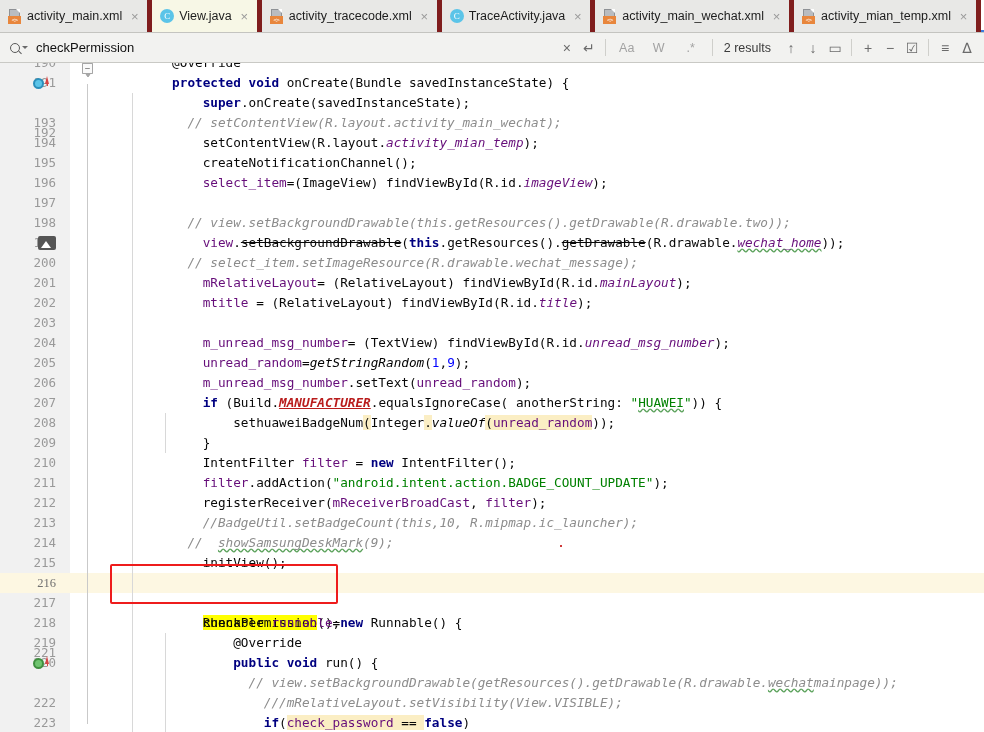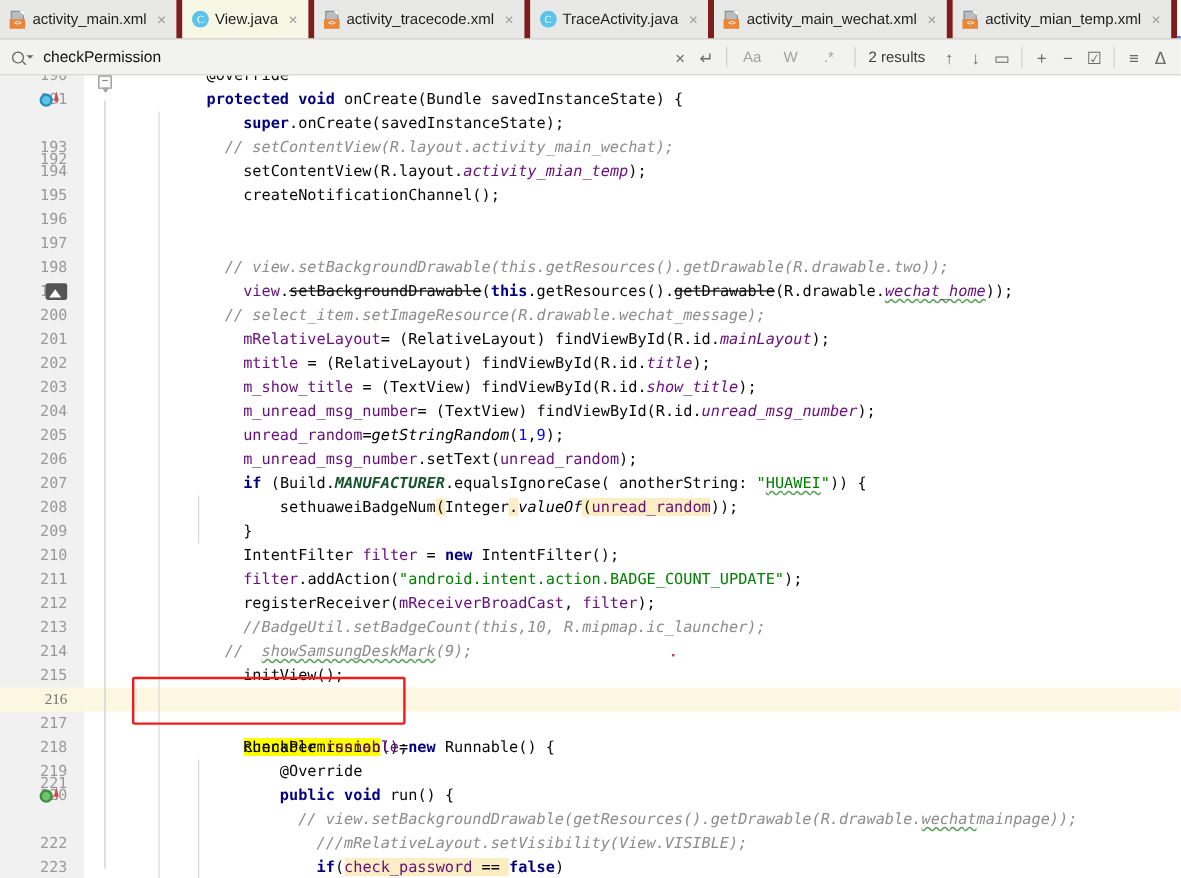--- a/index.html
+++ b/index.html
@@ -155,21 +155,21 @@
     border-left:5px solid transparent;border-right:5px solid transparent;
     border-bottom:7px solid #fff;
   }
   
   .kw   {color:#000080;font-weight:bold;}
   .cmt  {color:#8c8c8c;font-style:italic;}
   .str  {color:#008000;}
   .num  {color:#0000ff;}
   .fld  {color:#660e7a;font-style:italic;}
   .fldn {color:#660e7a;}
-  .stat {color:#14532d;font-style:italic;font-weight:bold;}
+  .stat {color:#b91c1c;font-style:italic;font-weight:bold;text-decoration:underline;}
   .mth  {color:#000000;font-style:italic;}
   .dep  {text-decoration:line-through;}
   .typo {text-decoration:underline wavy #5aa15a;text-decoration-skip-ink:none;}
   .hlid {background:#fbeec4;}
   .hlfind{background:#ffff00;}
   
   #annot-box{
     position:absolute;border:2px solid #ee1c1c;border-radius:2px;
     pointer-events:none;
   }
@@ -308,26 +308,26 @@
       <div class="fold down" style="left: 12px;">−</div>
     </div>
   <div id="code">
       <div class="hl-line" style="top: 510px;"></div>
       <div class="crow" style="top: -10px;">&nbsp;&nbsp;&nbsp;&nbsp;&nbsp;&nbsp;&nbsp;&nbsp;@<span class="">Override</span></div>
       <div class="crow" style="top: 10px;">&nbsp;&nbsp;&nbsp;&nbsp;&nbsp;&nbsp;&nbsp;&nbsp;<span class="kw">protected</span> <span class="kw">void</span> <span class="">onCreate</span>(<span class="">Bundle</span> <span class="">savedInstanceState</span>) {</div>
       <div class="crow" style="top: 30px;">&nbsp;&nbsp;&nbsp;&nbsp;&nbsp;&nbsp;&nbsp;&nbsp;&nbsp;&nbsp;&nbsp;&nbsp;<span class="kw">super</span>.<span class="">onCreate</span>(<span class="">savedInstanceState</span>);</div>
       <div class="crow" style="top: 50px;">&nbsp;&nbsp;&nbsp;&nbsp;&nbsp;&nbsp;&nbsp;&nbsp;&nbsp;&nbsp;<span class="cmt">// setContentView(R.layout.activity_main_wechat);</span></div>
       <div class="crow" style="top: 70px;">&nbsp;&nbsp;&nbsp;&nbsp;&nbsp;&nbsp;&nbsp;&nbsp;&nbsp;&nbsp;&nbsp;&nbsp;<span class="">setContentView</span>(<span class="">R</span>.<span class="">layout</span>.<span class="fld">activity_mian_temp</span>);</div>
       <div class="crow" style="top: 90px;">&nbsp;&nbsp;&nbsp;&nbsp;&nbsp;&nbsp;&nbsp;&nbsp;&nbsp;&nbsp;&nbsp;&nbsp;<span class="">createNotificationChannel</span>();</div>
+      <div class="crow" style="top: 110px;">&nbsp;&nbsp;&nbsp;&nbsp;&nbsp;&nbsp;&nbsp;&nbsp;&nbsp;&nbsp;&nbsp;&nbsp;<span class="fldn">select_item</span>=(<span class="">ImageView</span>) <span class="">findViewById</span>(<span class="">R</span>.<span class="">id</span>.<span class="fld">imageView</span>);</div>
       <div class="crow" style="top: 150px;">&nbsp;&nbsp;&nbsp;&nbsp;&nbsp;&nbsp;&nbsp;&nbsp;&nbsp;&nbsp;<span class="cmt">// view.setBackgroundDrawable(this.getResources().getDrawable(R.drawable.two));</span></div>
       <div class="crow" style="top: 170px;">&nbsp;&nbsp;&nbsp;&nbsp;&nbsp;&nbsp;&nbsp;&nbsp;&nbsp;&nbsp;&nbsp;&nbsp;<span class="fldn">view</span>.<span class=" dep">setBackgroundDrawable</span>(<span class="kw">this</span>.<span class="">getResources</span>().<span class=" dep">getDrawable</span>(<span class="">R</span>.<span class="">drawable</span>.<span class="fld"><span class="typo">wechat_home</span></span>));</div>
       <div class="crow" style="top: 190px;">&nbsp;&nbsp;&nbsp;&nbsp;&nbsp;&nbsp;&nbsp;&nbsp;&nbsp;&nbsp;<span class="cmt">// select_item.setImageResource(R.drawable.wechat_message);</span></div>
       <div class="crow" style="top: 210px;">&nbsp;&nbsp;&nbsp;&nbsp;&nbsp;&nbsp;&nbsp;&nbsp;&nbsp;&nbsp;&nbsp;&nbsp;<span class="fldn">mRelativeLayout</span>= (<span class="">RelativeLayout</span>) <span class="">findViewById</span>(<span class="">R</span>.<span class="">id</span>.<span class="fld">mainLayout</span>);</div>
       <div class="crow" style="top: 230px;">&nbsp;&nbsp;&nbsp;&nbsp;&nbsp;&nbsp;&nbsp;&nbsp;&nbsp;&nbsp;&nbsp;&nbsp;<span class="fldn">mtitle</span> = (<span class="">RelativeLayout</span>) <span class="">findViewById</span>(<span class="">R</span>.<span class="">id</span>.<span class="fld">title</span>);</div>
-      <div class="crow" style="top: 250px;">&nbsp;&nbsp;&nbsp;&nbsp;&nbsp;&nbsp;&nbsp;&nbsp;&nbsp;&nbsp;&nbsp;&nbsp;<span class="fldn">m_show_title</span> = (<span class="">TextView</span>) <span class="">findViewById</span>(<span class="">R</span>.<span class="">id</span>.<span class="fld">show_title</span>);</div>
       <div class="crow" style="top: 270px;">&nbsp;&nbsp;&nbsp;&nbsp;&nbsp;&nbsp;&nbsp;&nbsp;&nbsp;&nbsp;&nbsp;&nbsp;<span class="fldn">m_unread_msg_number</span>= (<span class="">TextView</span>) <span class="">findViewById</span>(<span class="">R</span>.<span class="">id</span>.<span class="fld">unread_msg_number</span>);</div>
       <div class="crow" style="top: 290px;">&nbsp;&nbsp;&nbsp;&nbsp;&nbsp;&nbsp;&nbsp;&nbsp;&nbsp;&nbsp;&nbsp;&nbsp;<span class="fldn">unread_random</span>=<span class="mth">getStringRandom</span>(<span class="num">1</span>,<span class="num">9</span>);</div>
       <div class="crow" style="top: 310px;">&nbsp;&nbsp;&nbsp;&nbsp;&nbsp;&nbsp;&nbsp;&nbsp;&nbsp;&nbsp;&nbsp;&nbsp;<span class="fldn">m_unread_msg_number</span>.<span class="">setText</span>(<span class="fldn">unread_random</span>);</div>
       <div class="crow" style="top: 330px;">&nbsp;&nbsp;&nbsp;&nbsp;&nbsp;&nbsp;&nbsp;&nbsp;&nbsp;&nbsp;&nbsp;&nbsp;<span class="kw">if</span> (<span class="">Build</span>.<span class="stat">MANUFACTURER</span>.<span class="">equalsIgnoreCase</span>( <span class="">anotherString</span>: <span class="str">"<span class="typo">HUAWEI</span>"</span>)) {</div>
       <div class="crow" style="top: 350px;">&nbsp;&nbsp;&nbsp;&nbsp;&nbsp;&nbsp;&nbsp;&nbsp;&nbsp;&nbsp;&nbsp;&nbsp;&nbsp;&nbsp;&nbsp;&nbsp;<span class="">sethuaweiBadgeNum</span><span class="hlid">(</span><span class="">Integer</span><span class="hlid">.</span><span class="mth">valueOf</span><span class="hlid">(</span><span class="fldn hlid">unread_random</span>));</div>
       <div class="crow" style="top: 370px;">&nbsp;&nbsp;&nbsp;&nbsp;&nbsp;&nbsp;&nbsp;&nbsp;&nbsp;&nbsp;&nbsp;&nbsp;}</div>
       <div class="crow" style="top: 390px;">&nbsp;&nbsp;&nbsp;&nbsp;&nbsp;&nbsp;&nbsp;&nbsp;&nbsp;&nbsp;&nbsp;&nbsp;<span class="">IntentFilter</span> <span class="fldn">filter</span> = <span class="kw">new</span> <span class="">IntentFilter</span>();</div>
       <div class="crow" style="top: 410px;">&nbsp;&nbsp;&nbsp;&nbsp;&nbsp;&nbsp;&nbsp;&nbsp;&nbsp;&nbsp;&nbsp;&nbsp;<span class="fldn">filter</span>.<span class="">addAction</span>(<span class="str">"android.intent.action.BADGE_COUNT_UPDATE"</span>);</div>
       <div class="crow" style="top: 430px;">&nbsp;&nbsp;&nbsp;&nbsp;&nbsp;&nbsp;&nbsp;&nbsp;&nbsp;&nbsp;&nbsp;&nbsp;<span class="">registerReceiver</span>(<span class="fldn">mReceiverBroadCast</span>, <span class="fldn">filter</span>);</div>
       <div class="crow" style="top: 450px;">&nbsp;&nbsp;&nbsp;&nbsp;&nbsp;&nbsp;&nbsp;&nbsp;&nbsp;&nbsp;&nbsp;&nbsp;<span class="cmt">//BadgeUtil.setBadgeCount(this,10, R.mipmap.ic_launcher);</span></div>

